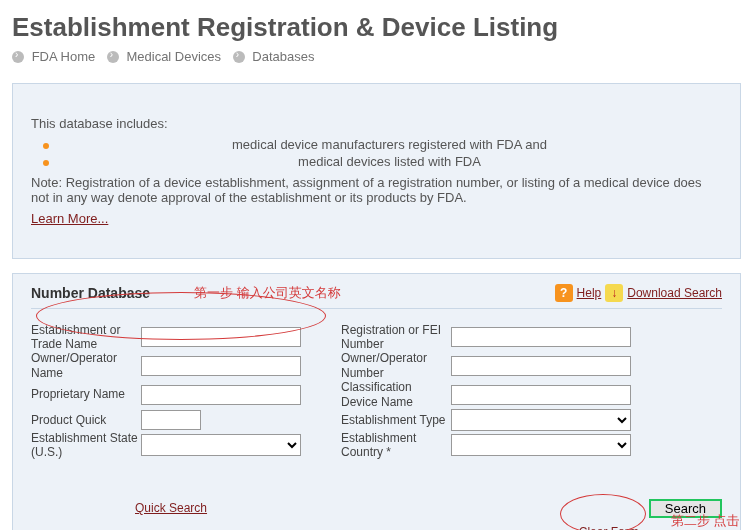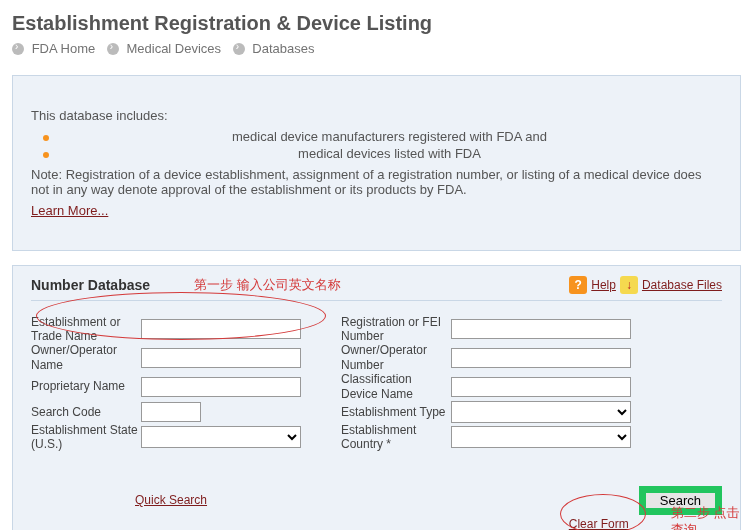--- a/index.html
+++ b/index.html
@@ -5,21 +5,21 @@
   * { box-sizing: border-box; }
   body {
     margin: 0;
     padding: 8px 12px;
     font-family: Arial, Helvetica, sans-serif;
     background: #fff;
     color: #333;
     width: 753px;
   }
   h1.page-title {
-    font-size: 20px;
+    font-size: 26px;
     font-weight: bold;
     margin: 4px 0 6px 0;
     color: #555;
   }
   .breadcrumb {
     font-size: 13px;
     color: #737373;
     margin-bottom: 18px;
   }
   .breadcrumb .sep {
@@ -120,21 +120,21 @@
   .footer-row {
     display: flex;
     align-items: center;
     margin-top: 18px;
     font-size: 12px;
   }
   .footer-row .qs { margin-left: 104px; text-decoration: underline; }
   .footer-row .cf { margin-left: auto; margin-right: 10px; margin-top: 47px; }
   .search-btn {
     background: #e6e6e6;
-    border: 7px solid #22c55e;
+    border: 2px solid #22c55e;
     padding: 0 14px;
     font-size: 13px;
     cursor: pointer;
   }
   .annot-side {
     position: absolute;
     right: -5px;
     bottom: 6px;
     color: #d43a3a;
     font-size: 13px;
@@ -188,21 +188,21 @@
   </div>
 
   <div class="search-panel">
     <div class="search-header">
       <span class="title">Number Database</span>
       <span class="annot-red">第一步 输入公司英文名称</span>
       <span class="header-right">
         <span class="icon-sq icon-help">?</span>
         <span class="link">Help</span>
         <span class="icon-sq icon-dl">↓</span>
-        <span class="link">Database Files</span>
+        <span class="link">Download Search</span>
       </span>
     </div>
 
     <div class="form-grid">
       <label>Establishment or Trade Name</label>
       <input type="text" value="" style="">
       <span class="spacer"></span>
       <label>Registration or FEI Number</label>
       <input type="text" value="" style="">
 
@@ -211,21 +211,21 @@
       <span class="spacer"></span>
       <label>Owner/Operator Number</label>
       <input type="text" value="" style="">
 
       <label>Proprietary Name</label>
       <input type="text" value="" style="">
       <span class="spacer"></span>
       <label>Classification Device Name</label>
       <input type="text" value="" style="">
 
-      <label>Search Code</label>
+      <label>Product Quick</label>
       <input type="text" style="width: 60px;" value="">
       <span class="spacer"></span>
       <label>Establishment Type</label>
       <select><option></option></select>
 
       <label>Establishment State (U.S.)</label>
       <select><option></option></select>
       <span class="spacer"></span>
       <label>Establishment Country *</label>
       <select><option></option></select>

